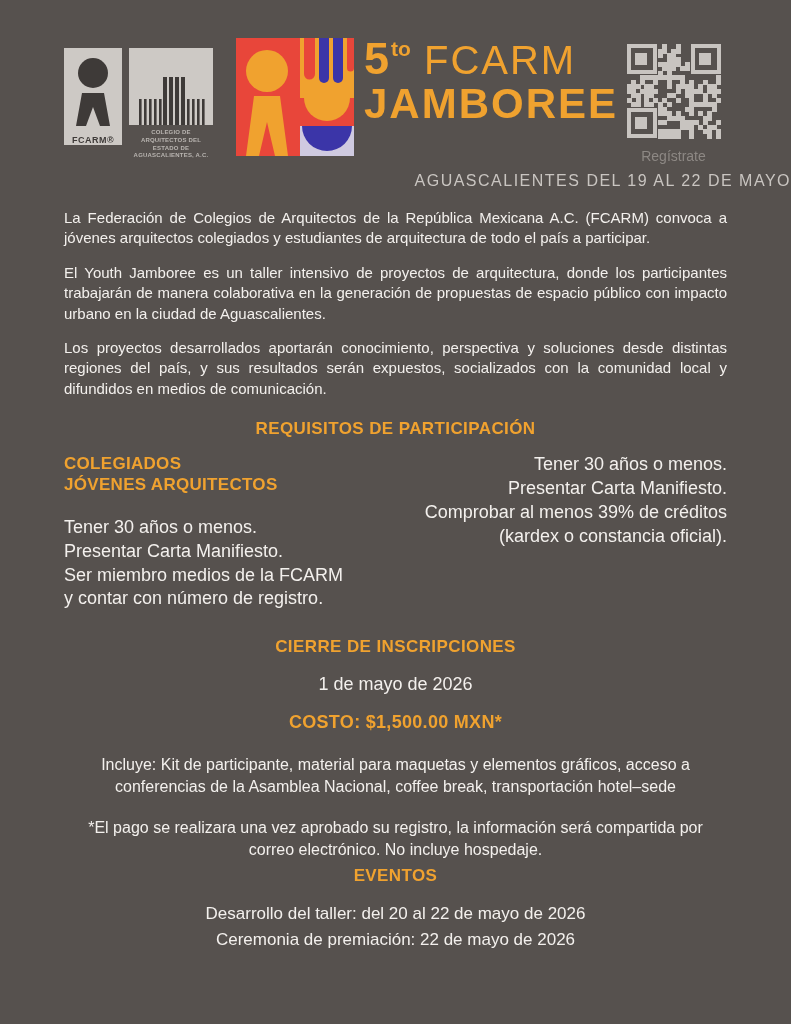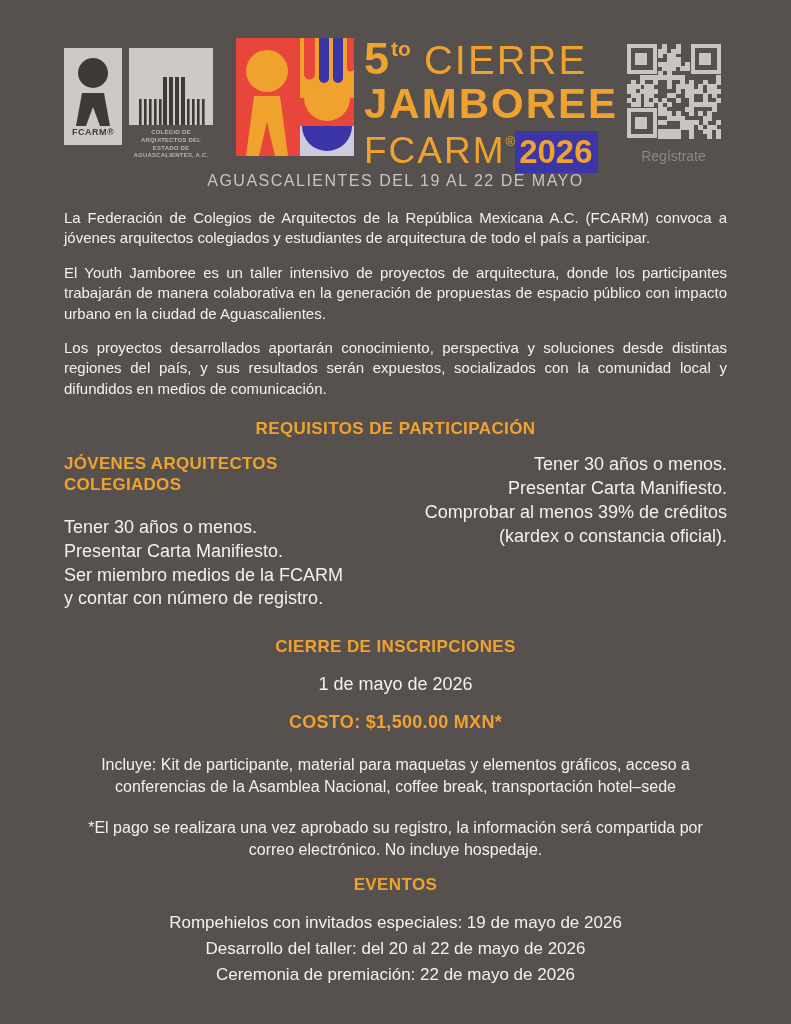--- a/index.html
+++ b/index.html
@@ -17,21 +17,21 @@
   html,body{margin:0;padding:0;}
   body{background:#2e2b29;font-family:"Liberation Sans", sans-serif;}
   .poster{
     position:relative;width:791px;height:1024px;margin:0 auto;
     background:var(--bg);color:var(--white);overflow:hidden;
   }
 
   
   .header{position:relative;height:132px;margin-top:36px;}
   .fcarm-logo{position:absolute;left:64px;top:12px;width:58px;height:97px;background:var(--lightgray);
-    display:flex;flex-direction:column;align-items:center;justify-content:flex-start;}
+    display:flex;flex-direction:column;align-items:center;justify-content:space-between;}
   .fcarm-logo .fcarm-label{font-size:9px;font-weight:bold;color:var(--dark);letter-spacing:.5px;margin-top:1px;}
   .colegio-logo{position:absolute;left:129px;top:12px;width:84px;text-align:center;}
   .colegio-square{width:84px;height:77px;background:var(--lightgray);display:flex;align-items:flex-end;justify-content:center;}
   .colegio-text{font-size:6px;font-weight:bold;color:#B9B5B1;line-height:1.3;margin-top:4px;letter-spacing:.2px;}
   .artwork{position:absolute;left:236px;top:2px;width:118px;height:118px;}
   .title-block{position:absolute;left:364px;top:0;line-height:1;}
   .t1{color:var(--accent);font-size:40px;letter-spacing:2px;white-space:nowrap;}
   .t1 .num{font-weight:bold;font-size:45px;}
   .t1 .sup{font-weight:bold;font-size:21px;vertical-align:18px;letter-spacing:0;}
   .t2{color:var(--accent);font-weight:bold;font-size:42px;letter-spacing:2px;margin-top:2px;}
@@ -39,21 +39,21 @@
   .t3 .brand{color:var(--accent);font-size:37px;letter-spacing:2px;}
   .t3 .reg{color:var(--accent);font-size:13px;vertical-align:17px;}
   .t3 .year{color:var(--accent);font-weight:bold;font-size:33px;background:var(--indigo);padding:2px 5px 3px 4px;}
   .qr-block{position:absolute;left:626px;top:8px;width:95px;text-align:center;}
   .qr{position:relative;width:94px;height:94px;margin:0 auto;}
   .qr i{position:absolute;background:#C8C4C0;}
   .qf{position:absolute;width:30px;height:30px;border:4.5px solid #C8C4C0;box-sizing:border-box;}
   .qf::after{content:"";position:absolute;left:4.5px;top:4.5px;width:12px;height:12px;background:#C8C4C0;}
   .qf.tl{left:0;top:0;} .qf.tr{right:0;top:0;} .qf.bl{left:0;bottom:0;}
   .qr-label{margin-top:10px;font-size:14px;color:var(--midgray);}
-  .subtitle{text-align:center;font-size:16px;letter-spacing:1.5px;color:#C9C5C1;margin-top:4px;}
+  .subtitle{text-align:right;font-size:16px;letter-spacing:1.5px;color:#C9C5C1;margin-top:4px;}
 
   
   .intro{margin:18px 64px 0;}
   .intro p{margin:0 0 14px;font-size:15px;line-height:1.36;text-align:justify;color:var(--white);}
   .sec-heading{margin-top:20px;text-align:center;color:var(--accent);font-weight:bold;font-size:17px;letter-spacing:.4px;}
   .columns{display:flex;justify-content:space-between;padding:0 64px;margin-top:14px;}
   .col-left{width:310px;text-align:left;}
   .col-right{width:330px;text-align:right;}
   .col-title{color:var(--accent);font-weight:bold;font-size:17px;line-height:1.25;margin-bottom:20px;letter-spacing:.3px;}
   .col-lines div{font-size:18px;line-height:1.33;color:var(--white);}
@@ -102,23 +102,22 @@
       <path d="M18,58 h26 l8,60 h-13 l-8,-34 l-8,34 h-13 z" fill="#F0A22F"></path>
       <path d="M68,0 h11 v36 a5.5,5.5 0 0 1 -11,0 z" fill="#E8463A"></path>
       <path d="M83,0 h10 v40 a5,5 0 0 1 -10,0 z" fill="#3B35A8"></path>
       <path d="M97,0 h10 v40 a5,5 0 0 1 -10,0 z" fill="#3B35A8"></path>
       <path d="M111,0 h7 v30 a3.5,3.5 0 0 1 -7,0 z" fill="#E8463A"></path>
       <path d="M68,60 a23,23 0 0 0 46,0 z" fill="#F0A22F"></path>
       <path d="M66,88 a25,25 0 0 0 50,0 z" fill="#3B35A8"></path>
     </svg>
 
     <div class="title-block">
-      <div class="t1"><span class="num">5</span><span class="sup">to</span> <span>CIERRE</span></div>
+      <div class="t1"><span class="num">5</span><span class="sup">to</span> <span>FCARM</span></div>
       <div class="t2">JAMBOREE</div>
-      <div class="t3"><span class="brand">FCARM</span><span class="reg">®</span><span class="year">2026</span></div>
     </div>
 
     <div class="qr-block">
       <div class="qr">
         <div class="qf tl"></div>
         <div class="qf tr"></div>
         <div class="qf bl"></div>
       <i style="left:35.8px;top:0.0px;width:5px;height:5px"></i>
           <i style="left:49.2px;top:0.0px;width:5px;height:5px"></i>
           <i style="left:31.3px;top:4.5px;width:5px;height:5px"></i>
@@ -281,22 +280,22 @@
     <p>La Federación de Colegios de Arquitectos de la República Mexicana A.C. (FCARM) convoca a jóvenes arquitectos colegiados y estudiantes de arquitectura de todo el país a participar.</p>
     <p>El Youth Jamboree es un taller intensivo de proyectos de arquitectura, donde los participantes trabajarán de manera colaborativa en la generación de propuestas de espacio público con impacto urbano en la ciudad de Aguascalientes.</p>
     <p>Los proyectos desarrollados aportarán conocimiento, perspectiva y soluciones desde distintas regiones del país, y sus resultados serán expuestos, socializados con la comunidad local y difundidos en medios de comunicación.</p>
   </div>
 
   <div class="sec-heading">REQUISITOS DE PARTICIPACIÓN</div>
 
   <div class="columns">
     <div class="col-left">
       <div class="col-title">
+        <div>COLEGIADOS</div>
         <div>JÓVENES ARQUITECTOS</div>
-        <div>COLEGIADOS</div>
       </div>
       <div class="col-lines">
         <div>Tener 30 años o menos.</div>
         <div>Presentar Carta Manifiesto.</div>
         <div>Ser miembro medios de la FCARM</div>
         <div>y contar con número de registro.</div>
       </div>
     </div>
     <div class="col-right">
       <div class="col-lines">
@@ -308,20 +307,19 @@
     </div>
   </div>
 
   <div class="sec-heading" style="margin-top:26px">CIERRE DE INSCRIPCIONES</div>
   <div class="center-line date-line">1 de mayo de 2026</div>
   <div class="center-line cost-line">COSTO: $1,500.00 MXN*</div>
 
   <div class="includes">Incluye: Kit de participante, material para maquetas y elementos gráficos, acceso a conferencias de la Asamblea Nacional, coffee break, transportación hotel–sede</div>
   <div class="payment">*El pago se realizara una vez aprobado su registro, la información será compartida por correo electrónico. No incluye hospedaje.</div>
 
-  <div class="sec-heading" style="margin-top:15px">EVENTOS</div>
+  <div class="sec-heading" style="margin-top:6px">EVENTOS</div>
   <div class="events">
-    <div>Rompehielos con invitados especiales: 19 de mayo de 2026</div>
     <div>Desarrollo del taller: del 20 al 22 de mayo de 2026</div>
     <div>Ceremonia de premiación: 22 de mayo de 2026</div>
   </div>
 
 </div>
 
 </body></html>

